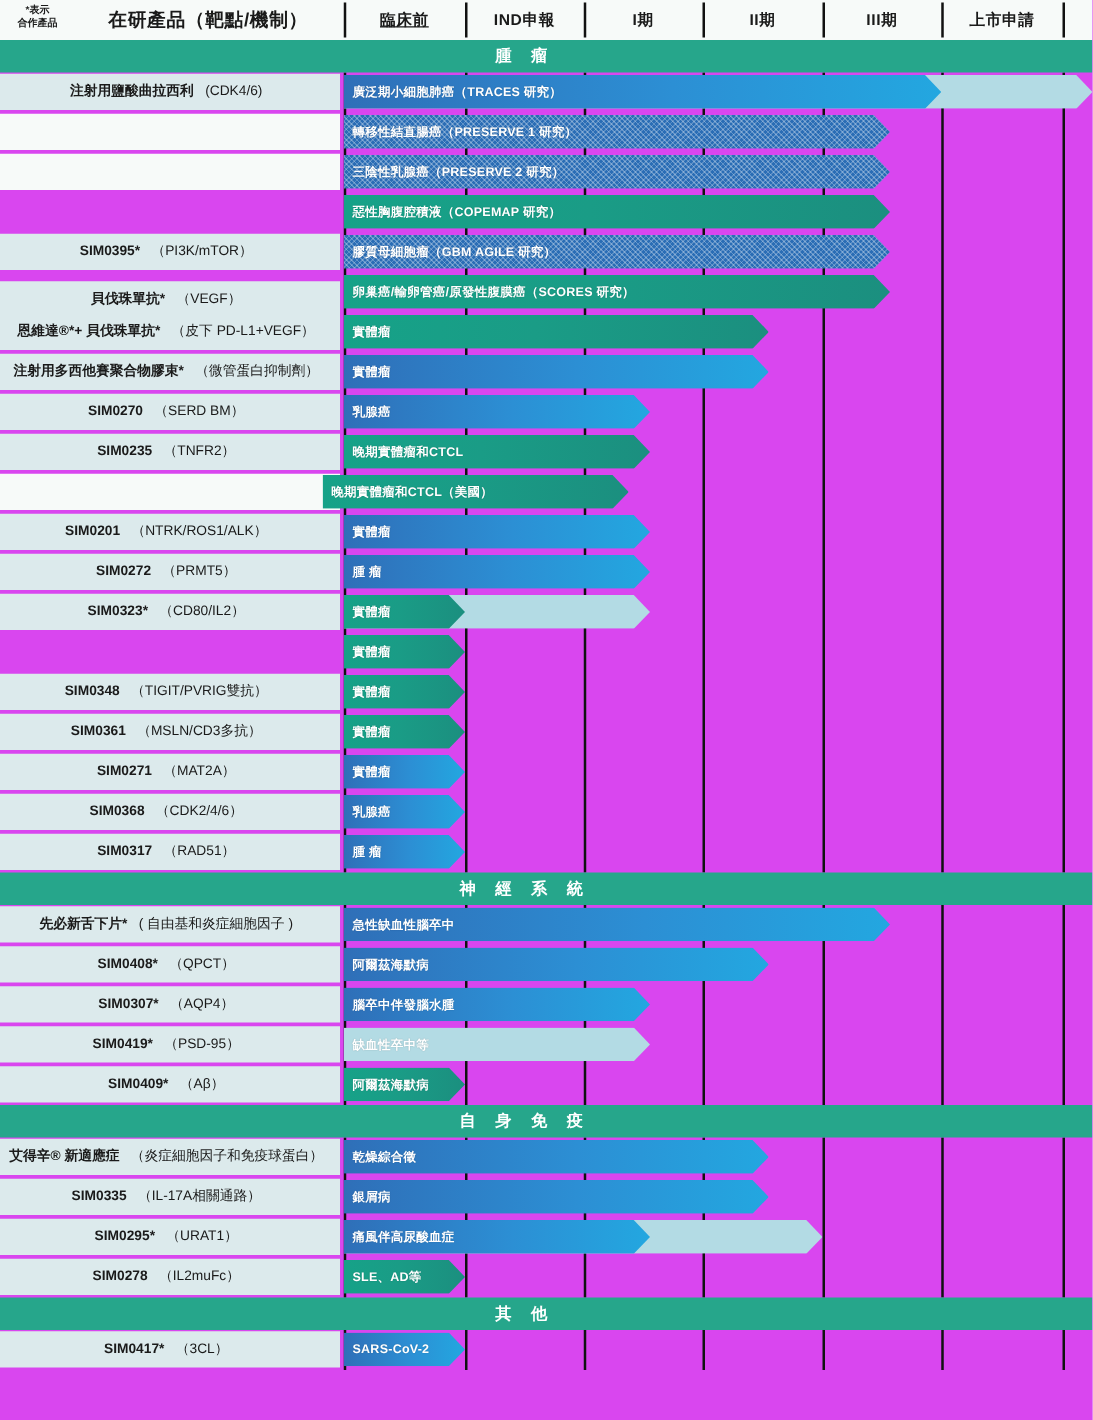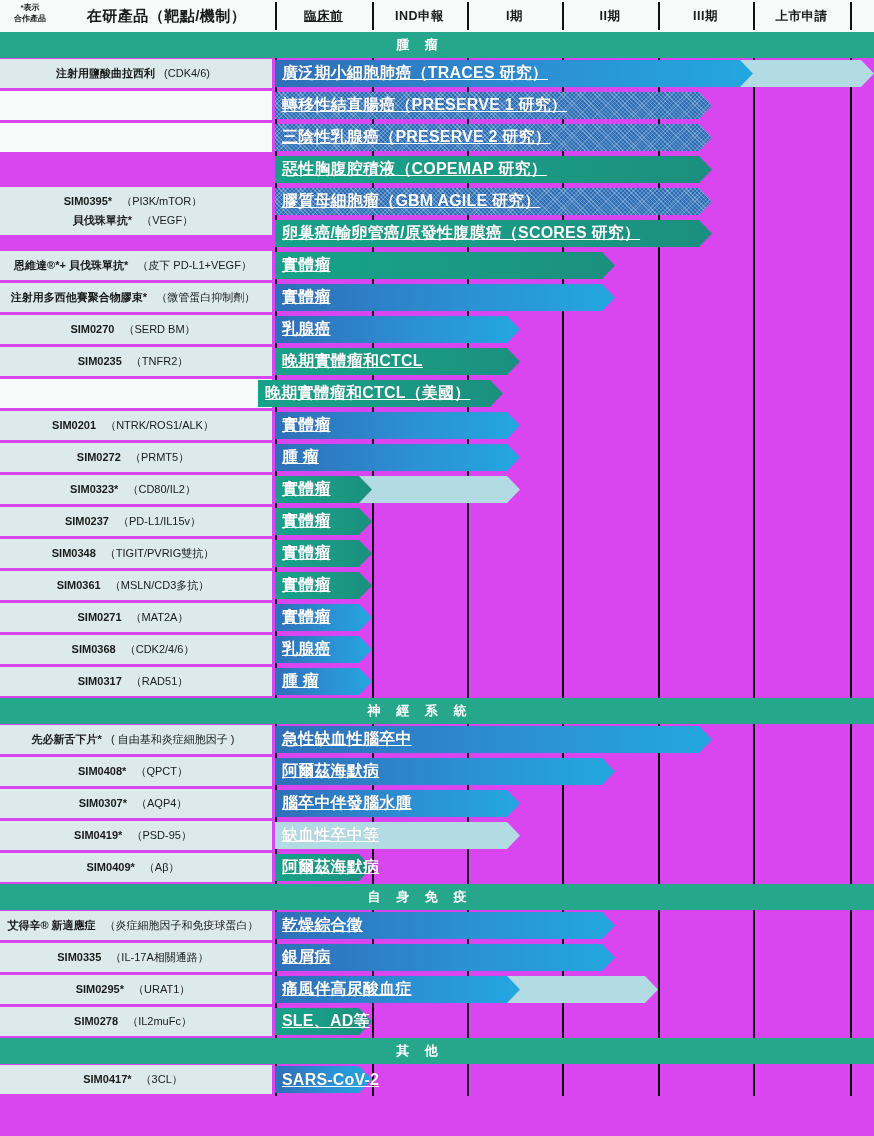--- a/index.html
+++ b/index.html
@@ -31,22 +31,22 @@
 
   
   .rowlabel{position:absolute;left:0;width:272px;height:29px;background:#dceaec;
             display:flex;align-items:center;justify-content:center;text-align:center;}
   .rowlabel.blank{background:#f7faf9;}
   .rowlabel span{font-size:11px;color:#1a1a1a;line-height:13px;padding:0 6px;}
   .rowlabel .code{font-weight:bold;}
 
   
   .bar{position:absolute;height:27px;display:flex;align-items:center;}
-  .bar .lbl{color:#fff;font-size:16px;font-weight:bold;padding-left:7px;white-space:nowrap;
-            letter-spacing:.2px;position:relative;z-index:3;text-shadow:0 0 1px rgba(0,0,0,.25);text-decoration:underline;}
+  .bar .lbl{color:#fff;font-size:10px;font-weight:bold;padding-left:7px;white-space:nowrap;
+            letter-spacing:.2px;position:relative;z-index:3;text-shadow:0 0 1px rgba(0,0,0,.25);}
   .seg{position:absolute;top:0;height:27px;}
 
   
   .arrow{clip-path:polygon(0 0, calc(100% - 13px) 0, 100% 50%, calc(100% - 13px) 100%, 0 100%);}
 
   .g-green{background:linear-gradient(90deg,#16a288 0%,#1a9c86 45%,#1b8f7f 100%);}
   .g-blue{background:linear-gradient(90deg,#2f6fb8 0%,#2c8fd4 55%,#23a7e0 100%);}
   .g-lightblue{background:#b3dbe4;}
   .g-hatch{background:#2a6db5;}
   .g-hatch .tex{position:absolute;inset:0;
@@ -80,21 +80,21 @@
       <div class="hdr-rule" style="left: 850px;"></div>
     </div>
 <div class="rowlabel" style="top: 59px;">
       <span><b class="code">注射用鹽酸曲拉西利</b><span>  (CDK4/6)</span></span>
     </div>
     <div class="rowlabel blank" style="top: 91px;"></div>
     <div class="rowlabel blank" style="top: 123px;"></div>
     <div class="rowlabel" style="top: 187px;">
       <span><b class="code">SIM0395*</b><span>  （PI3K/mTOR）</span></span>
     </div>
-    <div class="rowlabel" style="top: 206px;">
+    <div class="rowlabel" style="top: 225px;">
       <span><b class="code">貝伐珠單抗*</b><span>  （VEGF）</span></span>
     </div>
     <div class="rowlabel" style="top: 251px;">
       <span><b class="code">恩維達®*+ 貝伐珠單抗*</b><span>  （皮下 PD-L1+VEGF）</span></span>
     </div>
     <div class="rowlabel" style="top: 283px;">
       <span><b class="code">注射用多西他賽聚合物膠束*</b><span>  （微管蛋白抑制劑）</span></span>
     </div>
     <div class="rowlabel" style="top: 315px;">
       <span><b class="code">SIM0270</b><span>  （SERD BM）</span></span>
@@ -104,23 +104,20 @@
     </div>
     <div class="rowlabel blank" style="top: 379px;"></div>
     <div class="rowlabel" style="top: 411px;">
       <span><b class="code">SIM0201</b><span>  （NTRK/ROS1/ALK）</span></span>
     </div>
     <div class="rowlabel" style="top: 443px;">
       <span><b class="code">SIM0272</b><span>  （PRMT5）</span></span>
     </div>
     <div class="rowlabel" style="top: 475px;">
       <span><b class="code">SIM0323*</b><span>  （CD80/IL2）</span></span>
-    </div>
-    <div class="rowlabel" style="top: 507px;">
-      <span><b class="code">SIM0237</b><span>  （PD-L1/IL15v）</span></span>
     </div>
     <div class="rowlabel" style="top: 539px;">
       <span><b class="code">SIM0348</b><span>  （TIGIT/PVRIG雙抗）</span></span>
     </div>
     <div class="rowlabel" style="top: 571px;">
       <span><b class="code">SIM0361</b><span>  （MSLN/CD3多抗）</span></span>
     </div>
     <div class="rowlabel" style="top: 603px;">
       <span><b class="code">SIM0271</b><span>  （MAT2A）</span></span>
     </div>

